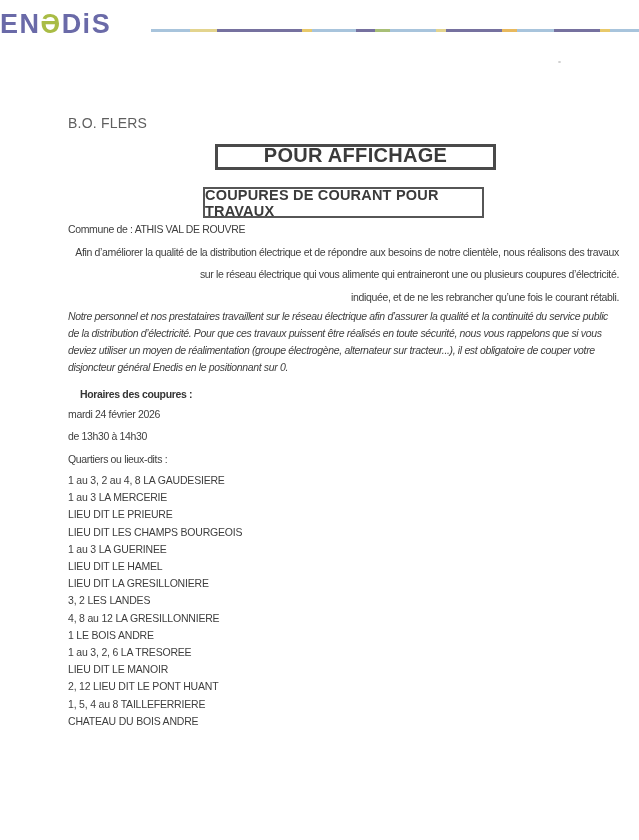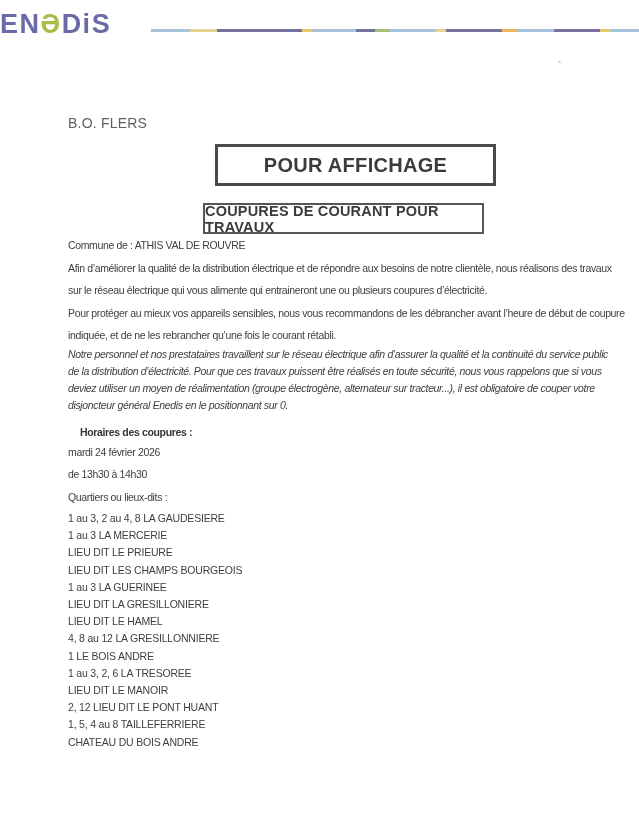--- a/index.html
+++ b/index.html
@@ -50,23 +50,23 @@
   .office{
     margin:75px 0 0 68px;
     font-size:14px;
     color:#5f5f5f;
     letter-spacing:0.2px;
   }
   
   .banner{
     box-sizing:border-box;
     margin:13px 0 17px 215px;
-    width:281px;height:42px;
+    width:281px;height:26px;
     border:3px solid #4a4a4a;
-    display:flex;align-items:center;justify-content:center;
+    display:flex;align-items:flex-end;justify-content:center;
   }
   .banner-text{
     font-size:20px;font-weight:bold;color:#3b3b3b;letter-spacing:0.3px;
   }
   .subtitle-box{
     box-sizing:border-box;
     margin:16px 0 0 203px;
     width:281px;height:31px;
     border:2px solid #565656;
     display:flex;align-items:center;justify-content:center;
@@ -77,21 +77,21 @@
   
   .content{margin-left:68px;margin-right:20px;}
   .line{
     font-size:10.5px;
     letter-spacing:-0.35px;
     line-height:22px;
     white-space:nowrap;
     color:#3e3e3e;
   }
   .commune{}
-  .para{margin-top:1px;}
+  .para{margin-top:1px;text-align:right;}
   .rappel-label{
     margin-top:9px;
     font-size:10.5px;
     line-height:17px;
     font-style:italic;
   }
   .rappel-label .ul{text-decoration:underline;}
   .italic-block .line{
     font-style:italic;
     line-height:17px;
@@ -136,21 +136,20 @@
   <div class="content">
 
     <div class="line commune">Commune de : ATHIS VAL DE ROUVRE</div>
 
     <div class="para">
       <div class="line">Afin d’améliorer la qualité de la distribution électrique et de répondre aux besoins de notre clientèle, nous réalisons des travaux</div>
       <div class="line">sur le réseau électrique qui vous alimente qui entraineront une ou plusieurs coupures d’électricité.</div>
     </div>
 
     <div class="para">
-      <div class="line">Pour protéger au mieux vos appareils sensibles, nous vous recommandons de les débrancher avant l’heure de début de coupure</div>
       <div class="line">indiquée, et de ne les rebrancher qu’une fois le courant rétabli.</div>
     </div>
 
 
     <div class="italic-block">
       <div class="line">Notre personnel et nos prestataires travaillent sur le réseau électrique afin d’assurer la qualité et la continuité du service public</div>
       <div class="line">de la distribution d’électricité. Pour que ces travaux puissent être réalisés en toute sécurité, nous vous rappelons que si vous</div>
       <div class="line">deviez utiliser un moyen de réalimentation (groupe électrogène, alternateur sur tracteur...), il est obligatoire de couper votre</div>
       <div class="line">disjoncteur général Enedis en le positionnant sur 0.</div>
     </div>
@@ -163,22 +162,23 @@
     </div>
 
     <div class="line quartiers">Quartiers ou lieux-dits :</div>
 
     <div class="loc-list">
       <div class="line">1 au 3, 2 au 4, 8 LA GAUDESIERE</div>
       <div class="line">1 au 3 LA MERCERIE</div>
       <div class="line">LIEU DIT LE PRIEURE</div>
       <div class="line">LIEU DIT LES CHAMPS BOURGEOIS</div>
       <div class="line">1 au 3 LA GUERINEE</div>
+      <div class="line">LIEU DIT LE HAMEL</div>
       <div class="line">LIEU DIT LA GRESILLONIERE</div>
-      <div class="line">LIEU DIT LE HAMEL</div>
+      <div class="line">3, 2 LES LANDES</div>
       <div class="line">4, 8 au 12 LA GRESILLONNIERE</div>
       <div class="line">1 LE BOIS ANDRE</div>
       <div class="line">1 au 3, 2, 6 LA TRESOREE</div>
       <div class="line">LIEU DIT LE MANOIR</div>
       <div class="line">2, 12 LIEU DIT LE PONT HUANT</div>
       <div class="line">1, 5, 4 au 8 TAILLEFERRIERE</div>
       <div class="line">CHATEAU DU BOIS ANDRE</div>
 
     </div>
 

